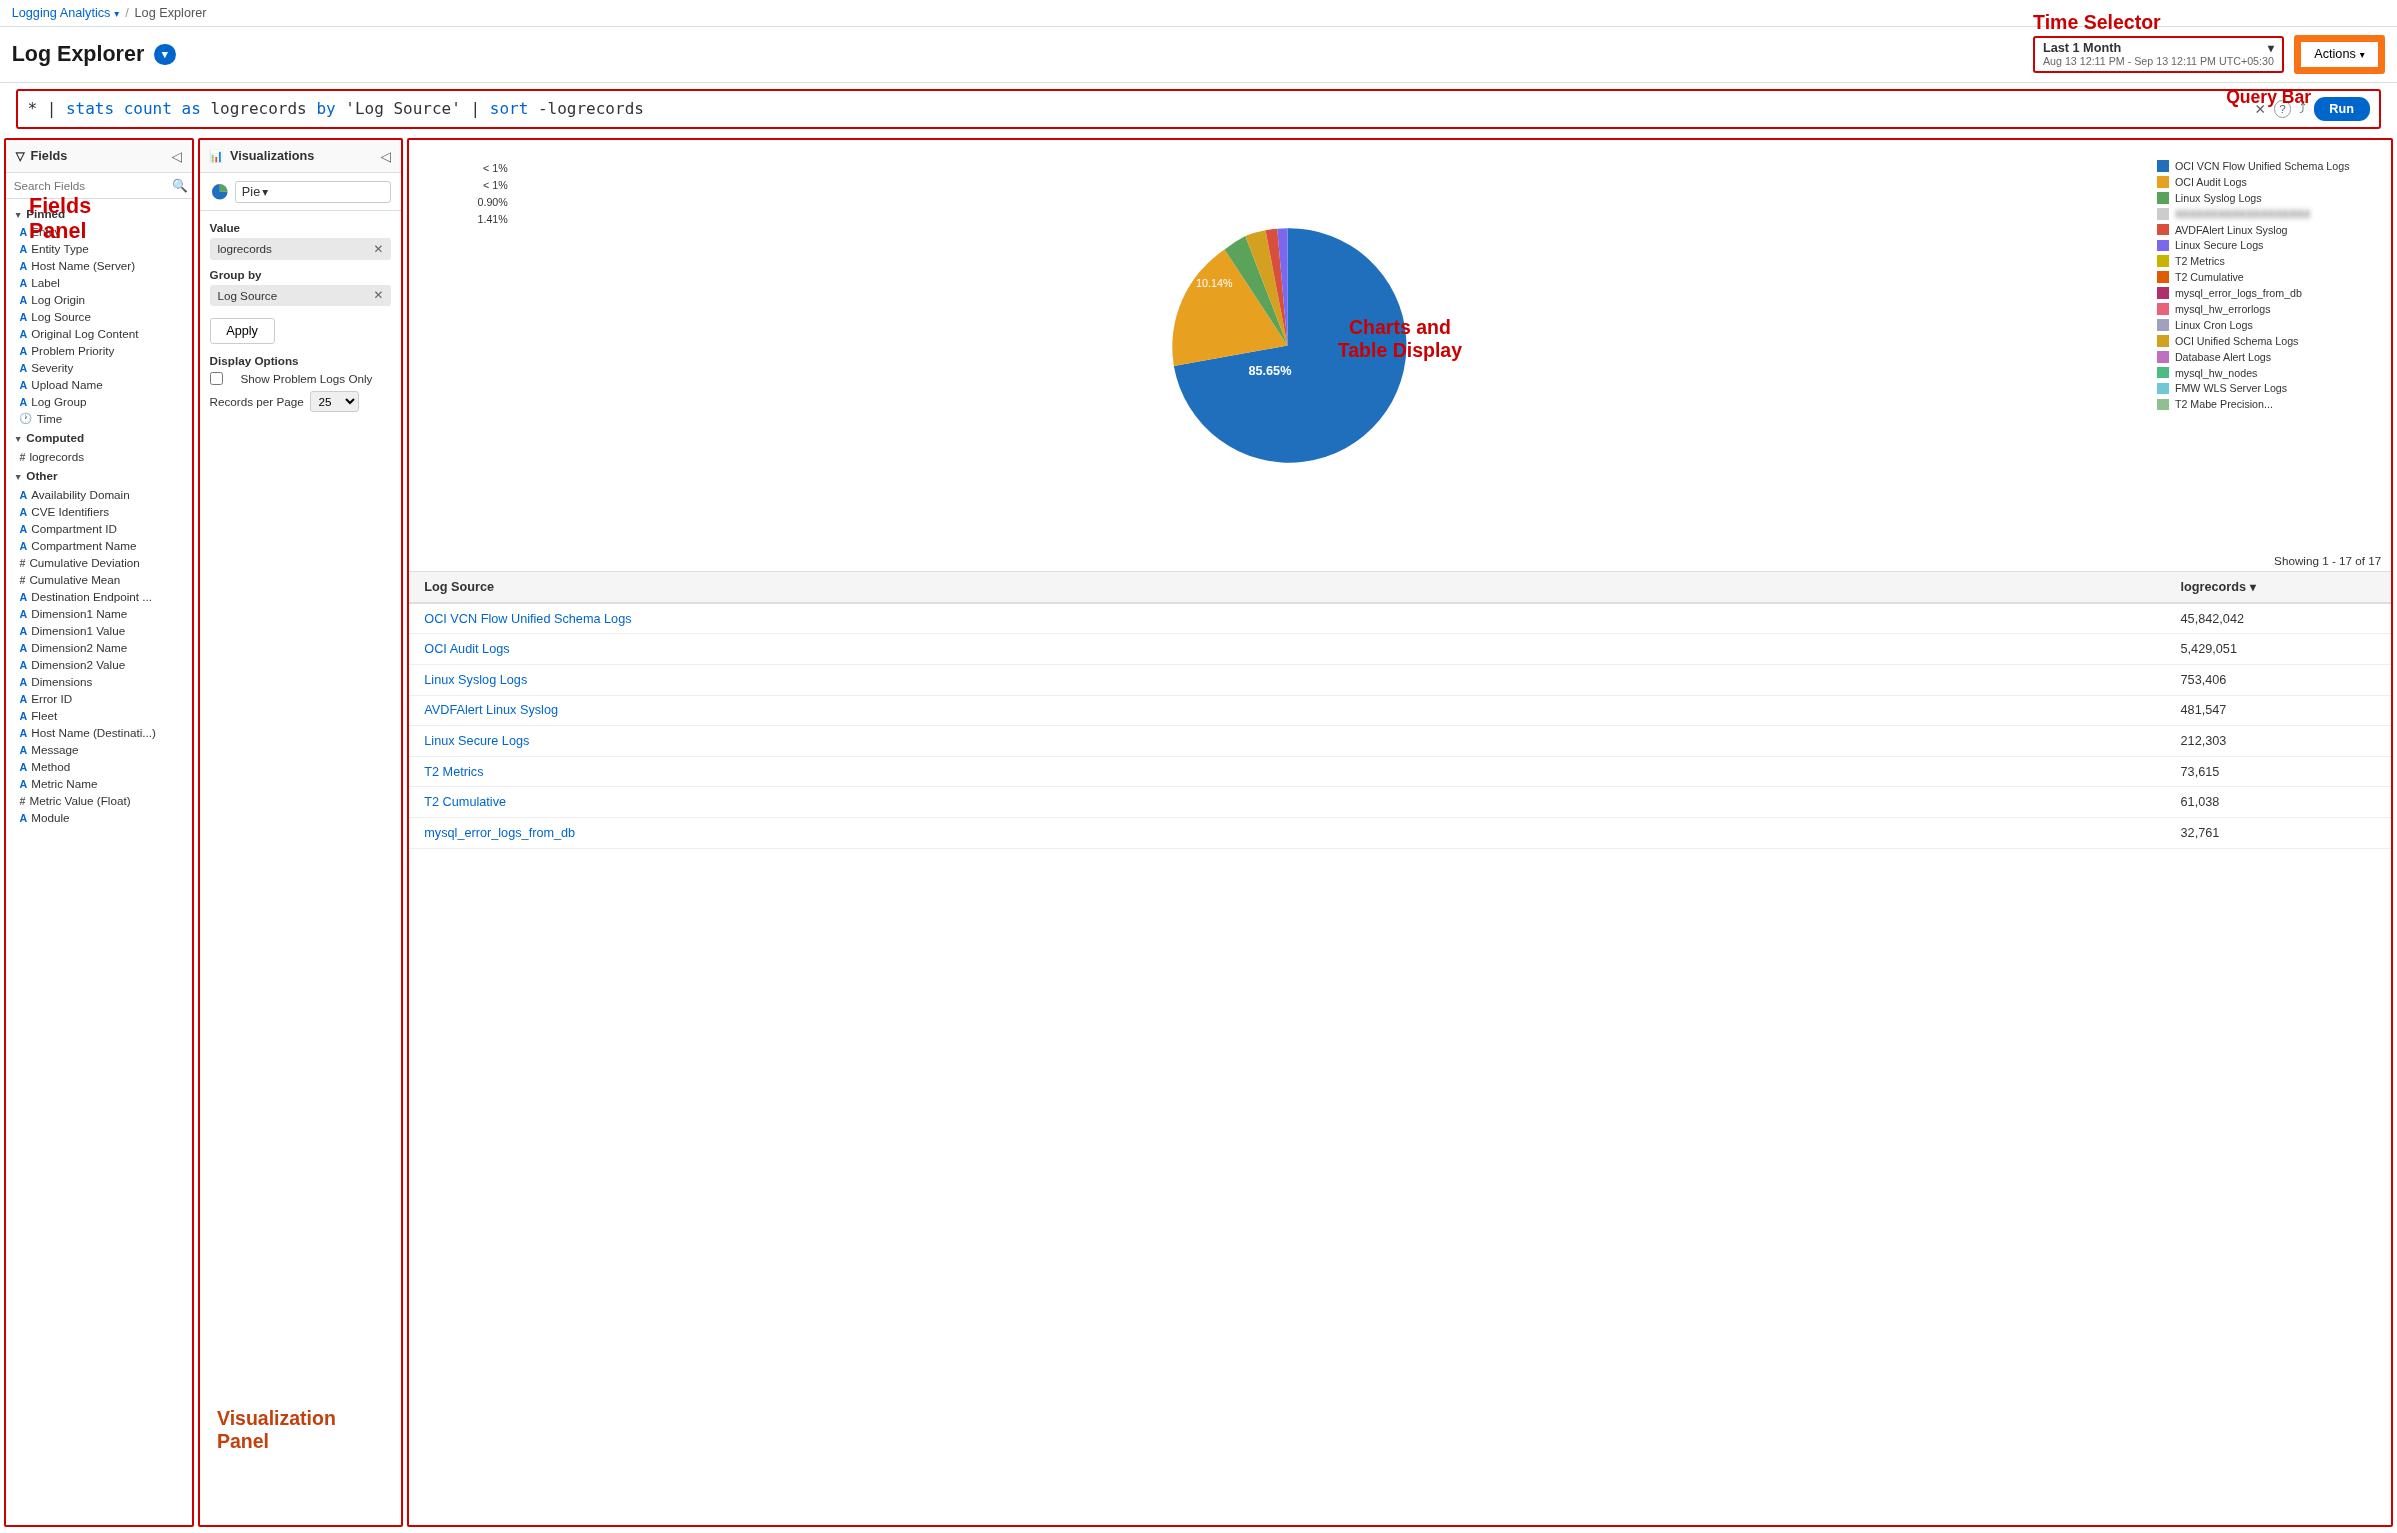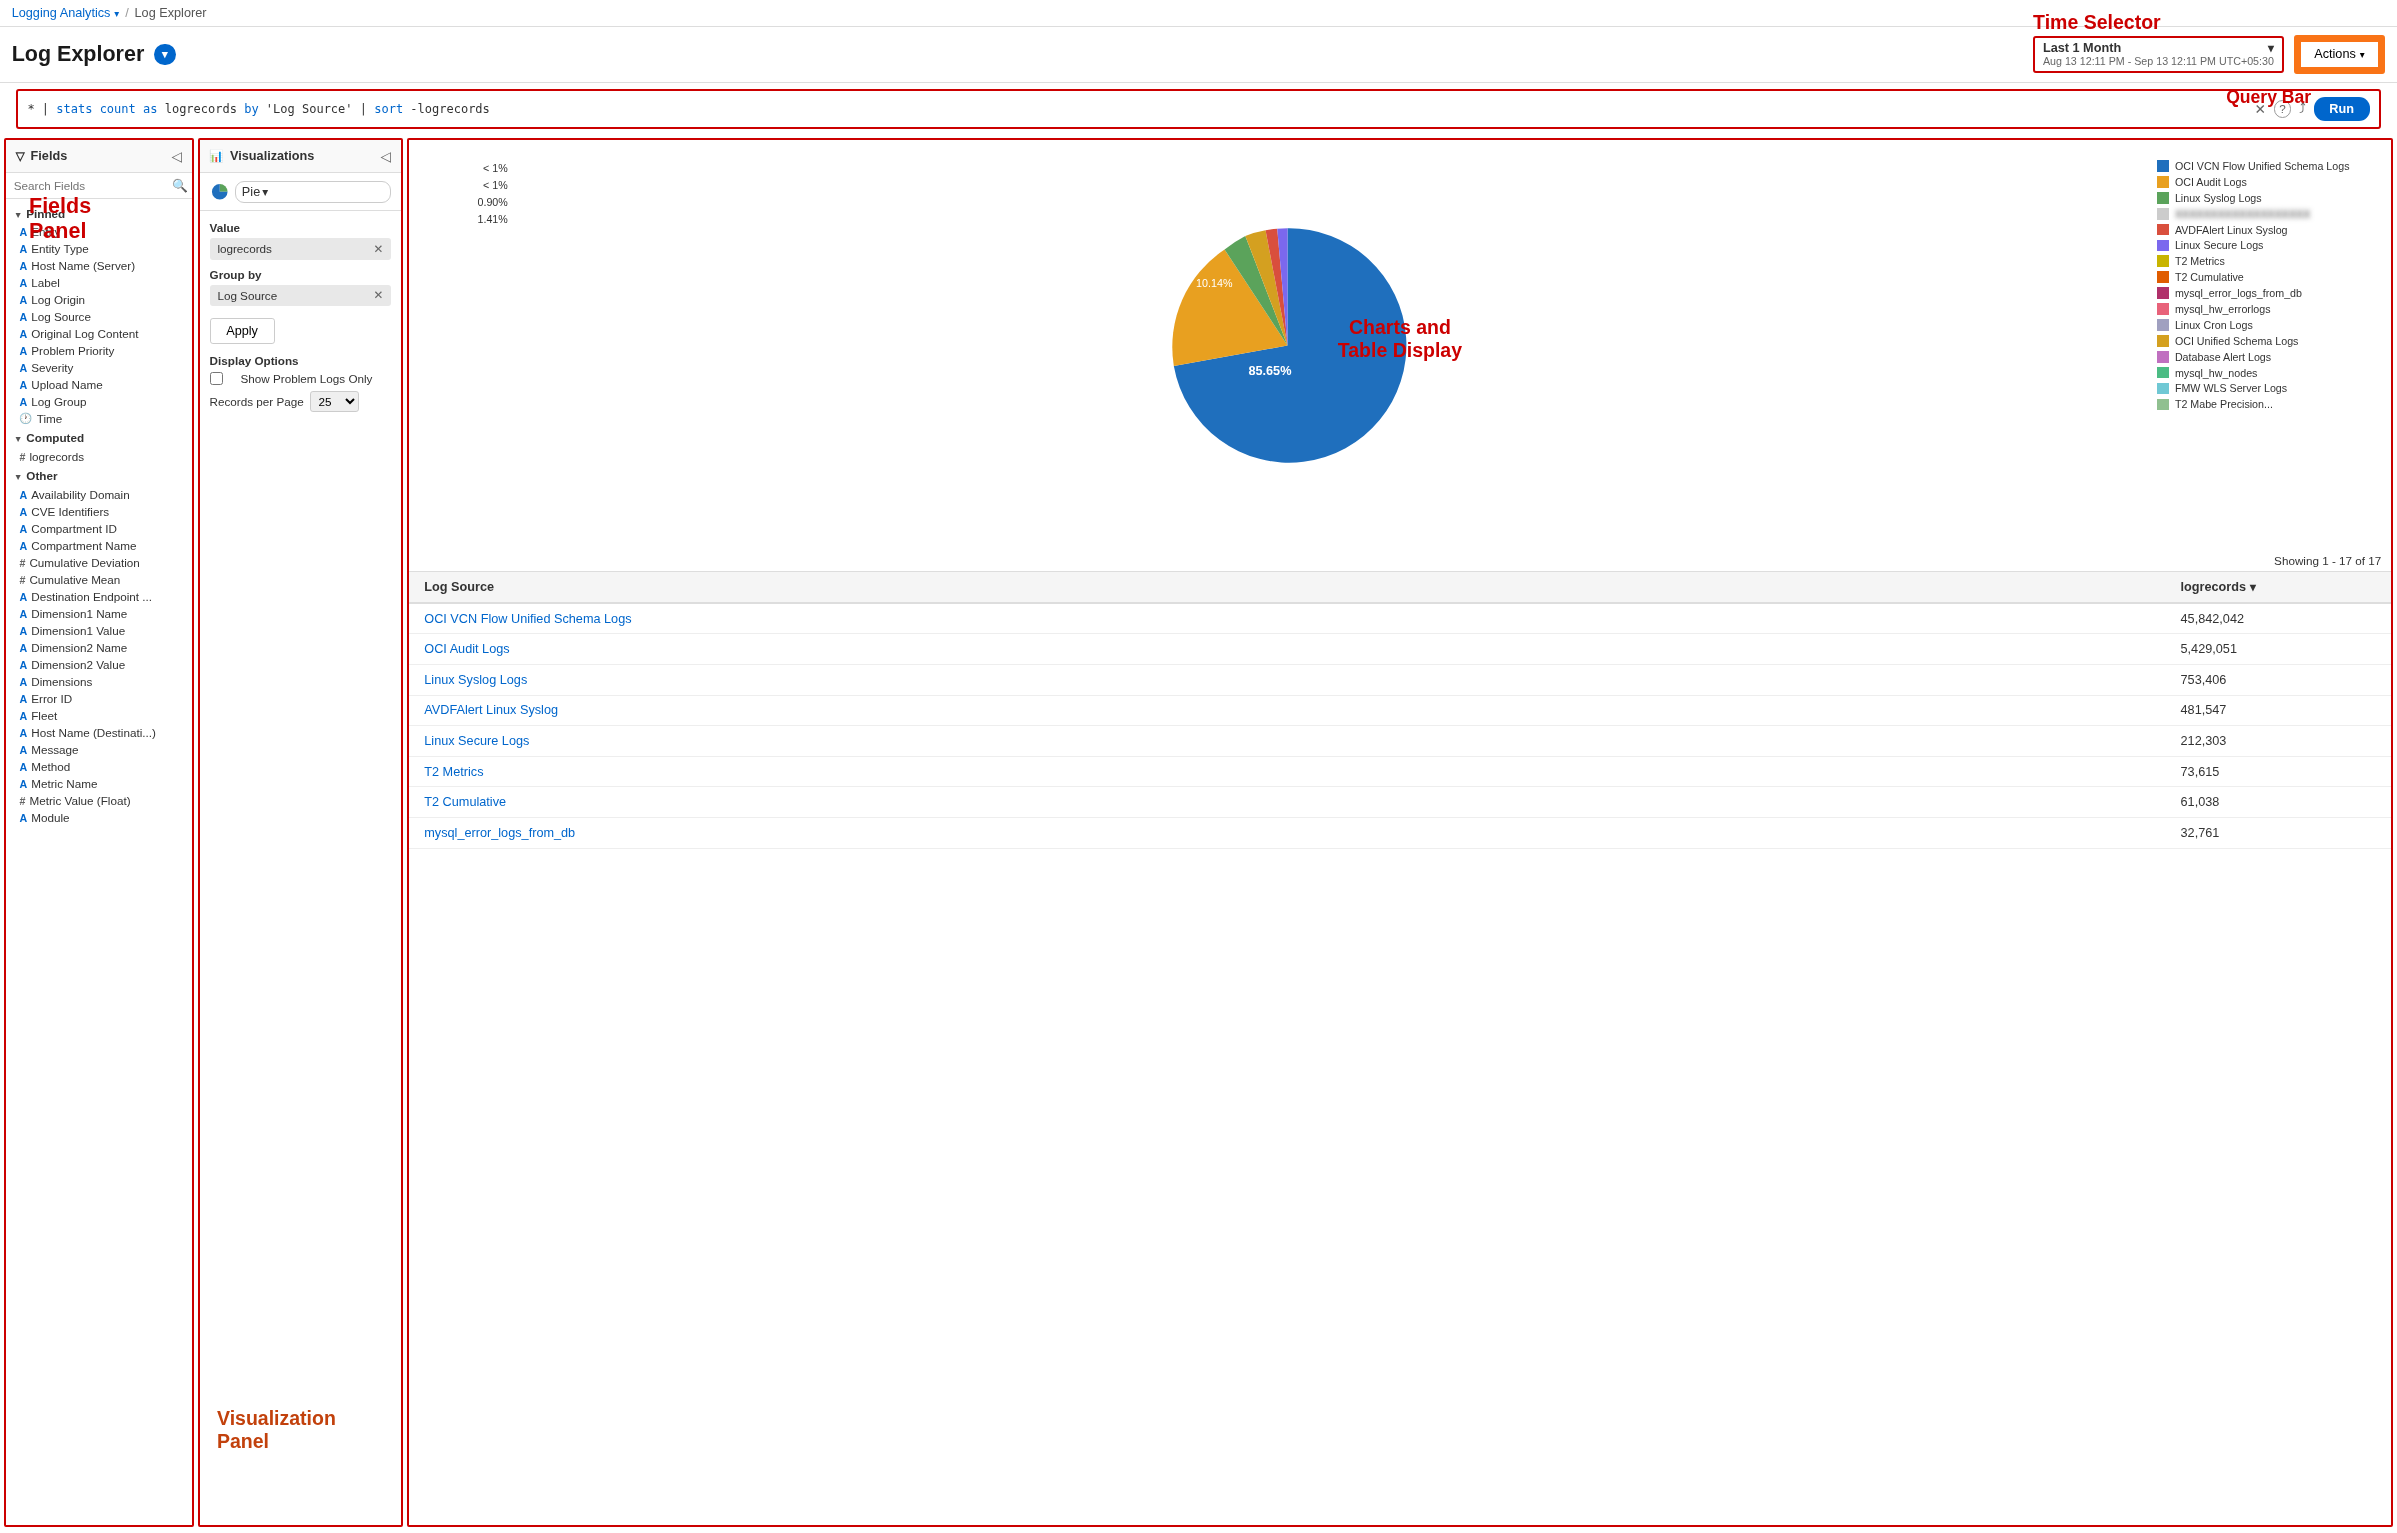--- a/index.html
+++ b/index.html
@@ -43,21 +43,21 @@
       display: flex; align-items: center; gap: 3.9px;
     }
 
     
     .query-bar {
       display: flex; align-items: center;
       border: 2px solid #cc0000; margin: 5.9px 7.8px;
       border-radius: 2.9px; padding: 5.9px 9.8px; gap: 7.8px;
       background: #fff; position: relative;
     }
-    .query-text { flex: 1; font-size: 12px; font-family: monospace; color: #333; }
+    .query-text { flex: 1; font-size: 16px; font-family: monospace; color: #333; }
     .query-text span.kw { color: #0066cc; }
     .query-icons { display: flex; align-items: center; gap: 7.8px; }
     .run-btn {
       background: #0066cc; color: #fff; border: none; border-radius: 11px;
       padding: 4.9px 15.6px; cursor: pointer; font-size: 12.7px; font-weight: bold;
     }
 
     
     .main-layout {
       display: flex; height: calc(100vh - 137px); overflow: hidden;
@@ -98,21 +98,21 @@
       width: 205px; border: 2px solid #cc0000; border-radius: 2px;
       margin: 3.9px 0 3.9px 0; display: flex; flex-direction: column; flex-shrink: 0;
       position: relative;
     }
     .viz-type-selector {
       display: flex; align-items: center; gap: 5.9px;
       padding: 7.8px 9.8px; border-bottom: 1px solid #ddd;
     }
     .pie-icon { width: 19.5px; height: 19.5px; }
     .viz-dropdown {
-      border: 1px solid #ccc; border-radius: 9px; padding: 2.9px 5.9px;
+      border: 1px solid #ccc; border-radius: 3px; padding: 2.9px 5.9px;
       font-size: 12.7px; display: flex; align-items: center; gap: 2px; cursor: pointer; flex: 1;
     }
     .viz-body { padding: 9.8px; flex: 1; overflow-y: auto; }
     .viz-label { font-size: 11.7px; font-weight: bold; margin-bottom: 3.9px; }
     .viz-field-tag {
       display: flex; align-items: center; justify-content: space-between;
       background: #e8e8e8; border-radius: 2.9px; padding: 3.9px 7.8px; font-size: 11.7px; margin-bottom: 7.8px;
     }
     .viz-field-tag .x { cursor: pointer; color: #666; }
     .apply-btn {

